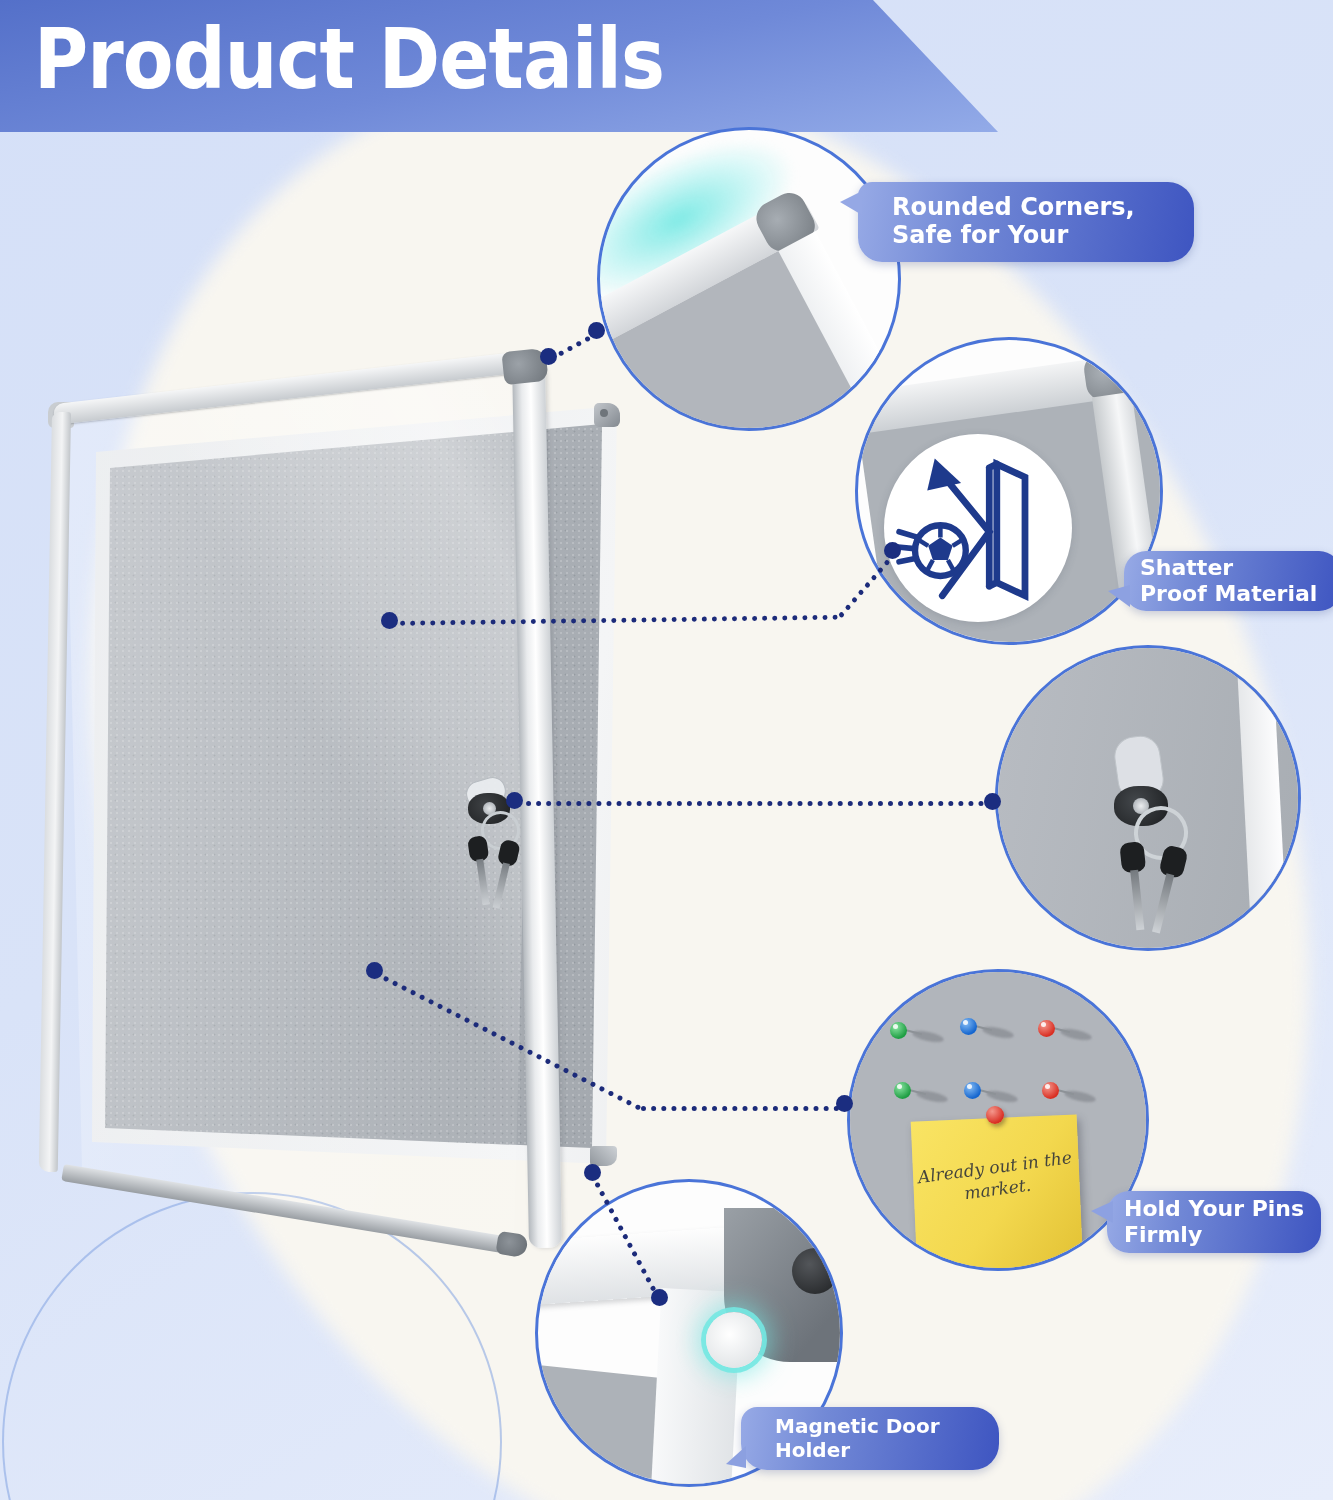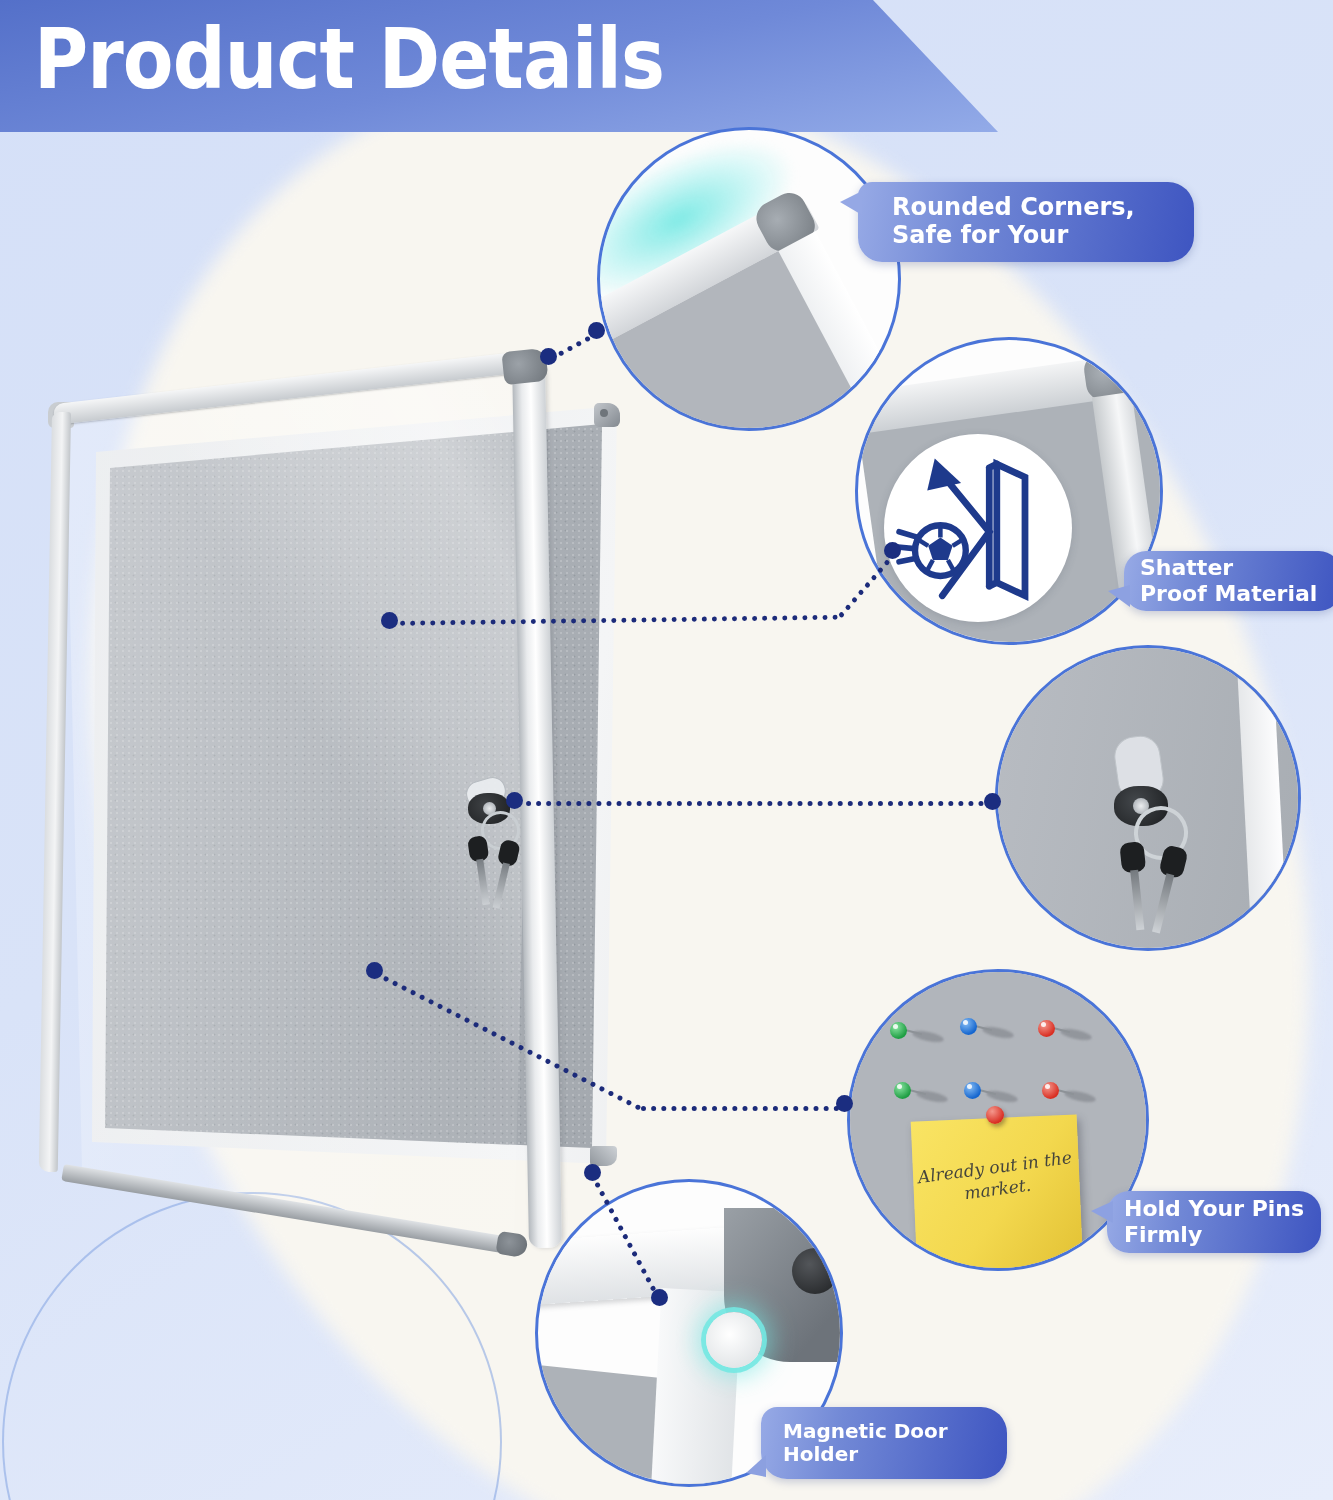--- a/index.html
+++ b/index.html
@@ -190,21 +190,21 @@
   #pill1{left:858px;top:182px;width:302px;height:80px;padding-left:34px;border-radius:14px 26px 26px 24px;font-size:24px;}
   #pill1 .tail{left:-18px;top:9px;border-top:11px solid transparent;border-bottom:13px solid transparent;
         border-right:22px solid #95a8e5;}
   #pill2{left:1124px;top:551px;width:201px;height:60px;padding-left:16px;border-radius:22px 22px 22px 22px;font-size:22px;}
   #pill2 .tail{left:-16px;bottom:4px;border-top:6px solid transparent;border-bottom:16px solid transparent;
         border-right:22px solid #8da1e1;}
   #pill3{left:818px;top:871px;width:242px;height:52px;padding-left:26px;border-radius:26px;font-size:27px;}
   #pill4{left:1107px;top:1191px;width:197px;height:62px;padding-left:17px;border-radius:22px;font-size:22px;}
   #pill4 .tail{left:-16px;top:10px;border-top:10px solid transparent;border-bottom:12px solid transparent;
         border-right:22px solid #8da1e1;}
-  #pill5{left:761px;top:1407px;width:224px;height:72px;padding-left:22px;border-radius:16px 26px 26px 26px;font-size:20px;}
+  #pill5{left:741px;top:1407px;width:224px;height:63px;padding-left:34px;border-radius:16px 26px 26px 26px;font-size:20px;}
   #pill5 .tail{left:-15px;bottom:2px;border-top:18px solid transparent;border-bottom:4px solid transparent;
         border-right:20px solid #8ca0e0;}
 
   
   .z-bg{z-index:1;} .z-board{z-index:10;} .z-circ{z-index:30;} .z-line{z-index:40;} .z-pill{z-index:45;}
 </style>
 </head>
 <body>
 
 <div class="canvas">

